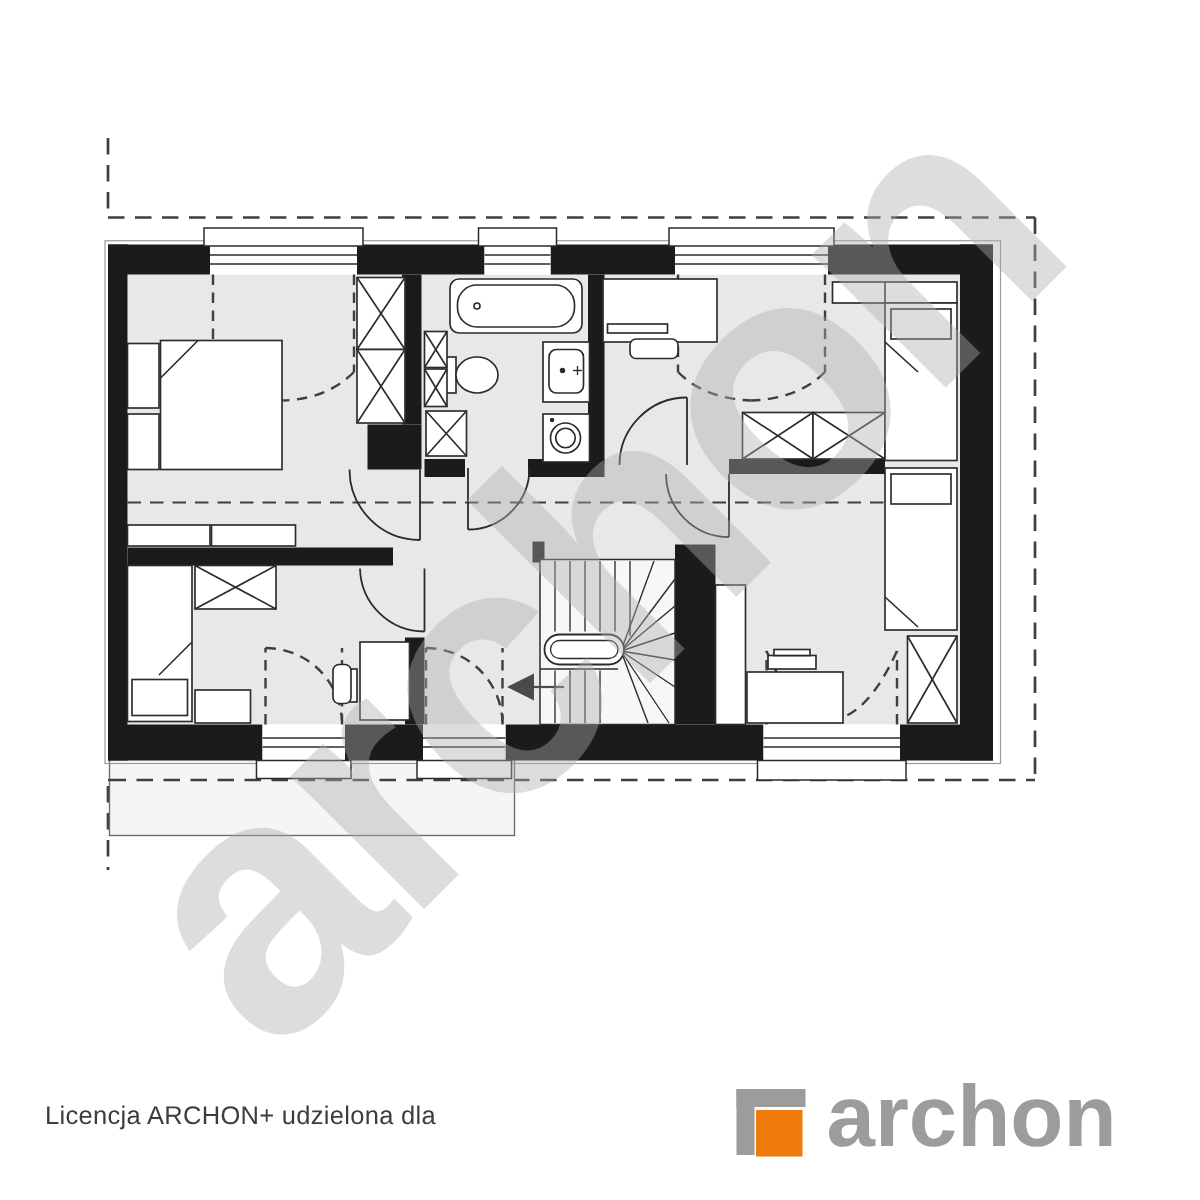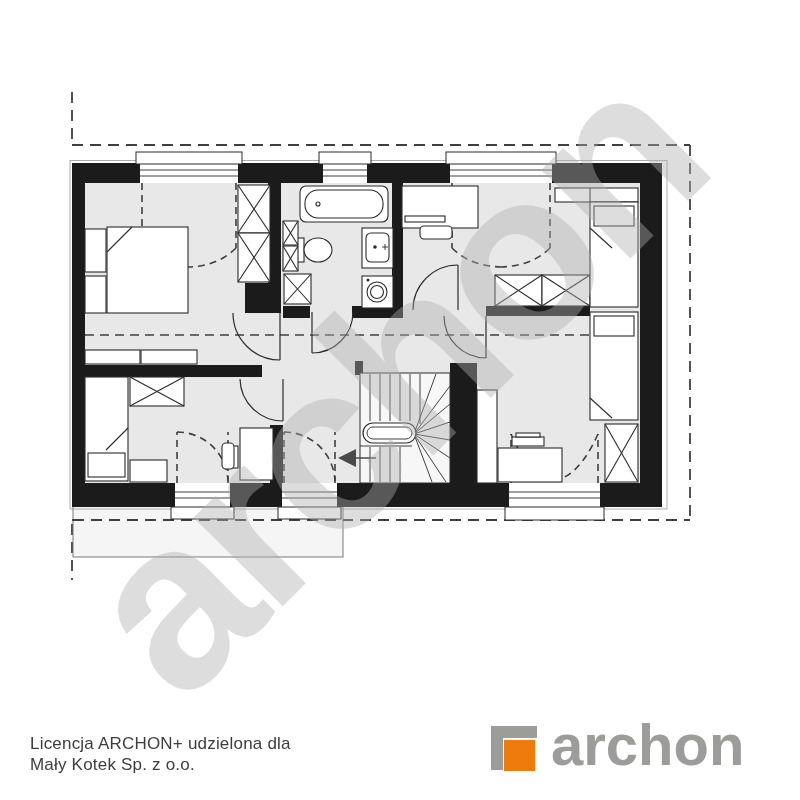--- a/index.html
+++ b/index.html
@@ -311,21 +311,20 @@
       <line class="door" x1="283" y1="379" x2="283" y2="421"></line>
       <path class="door" d="M240,379 A43,43 0 0 0 283,421"></path>
     </g>
   </g>
 
   <text class="watermark-text" x="395" y="462" font-size="238" text-anchor="middle" transform="rotate(-45 395 385)">archon</text>
 </svg>
 
 <div class="license">
   <div>Licencja ARCHON+ udzielona dla</div>
-  <div>Mały Kotek Sp. z o.o.</div>
 </div>
 
 <div class="logo">
   <div class="logo-icon">
     <div class="bar-top"></div>
     <div class="bar-left"></div>
     <div class="orange-square"></div>
   </div>
   <div class="logo-text">archon</div>
 </div>

